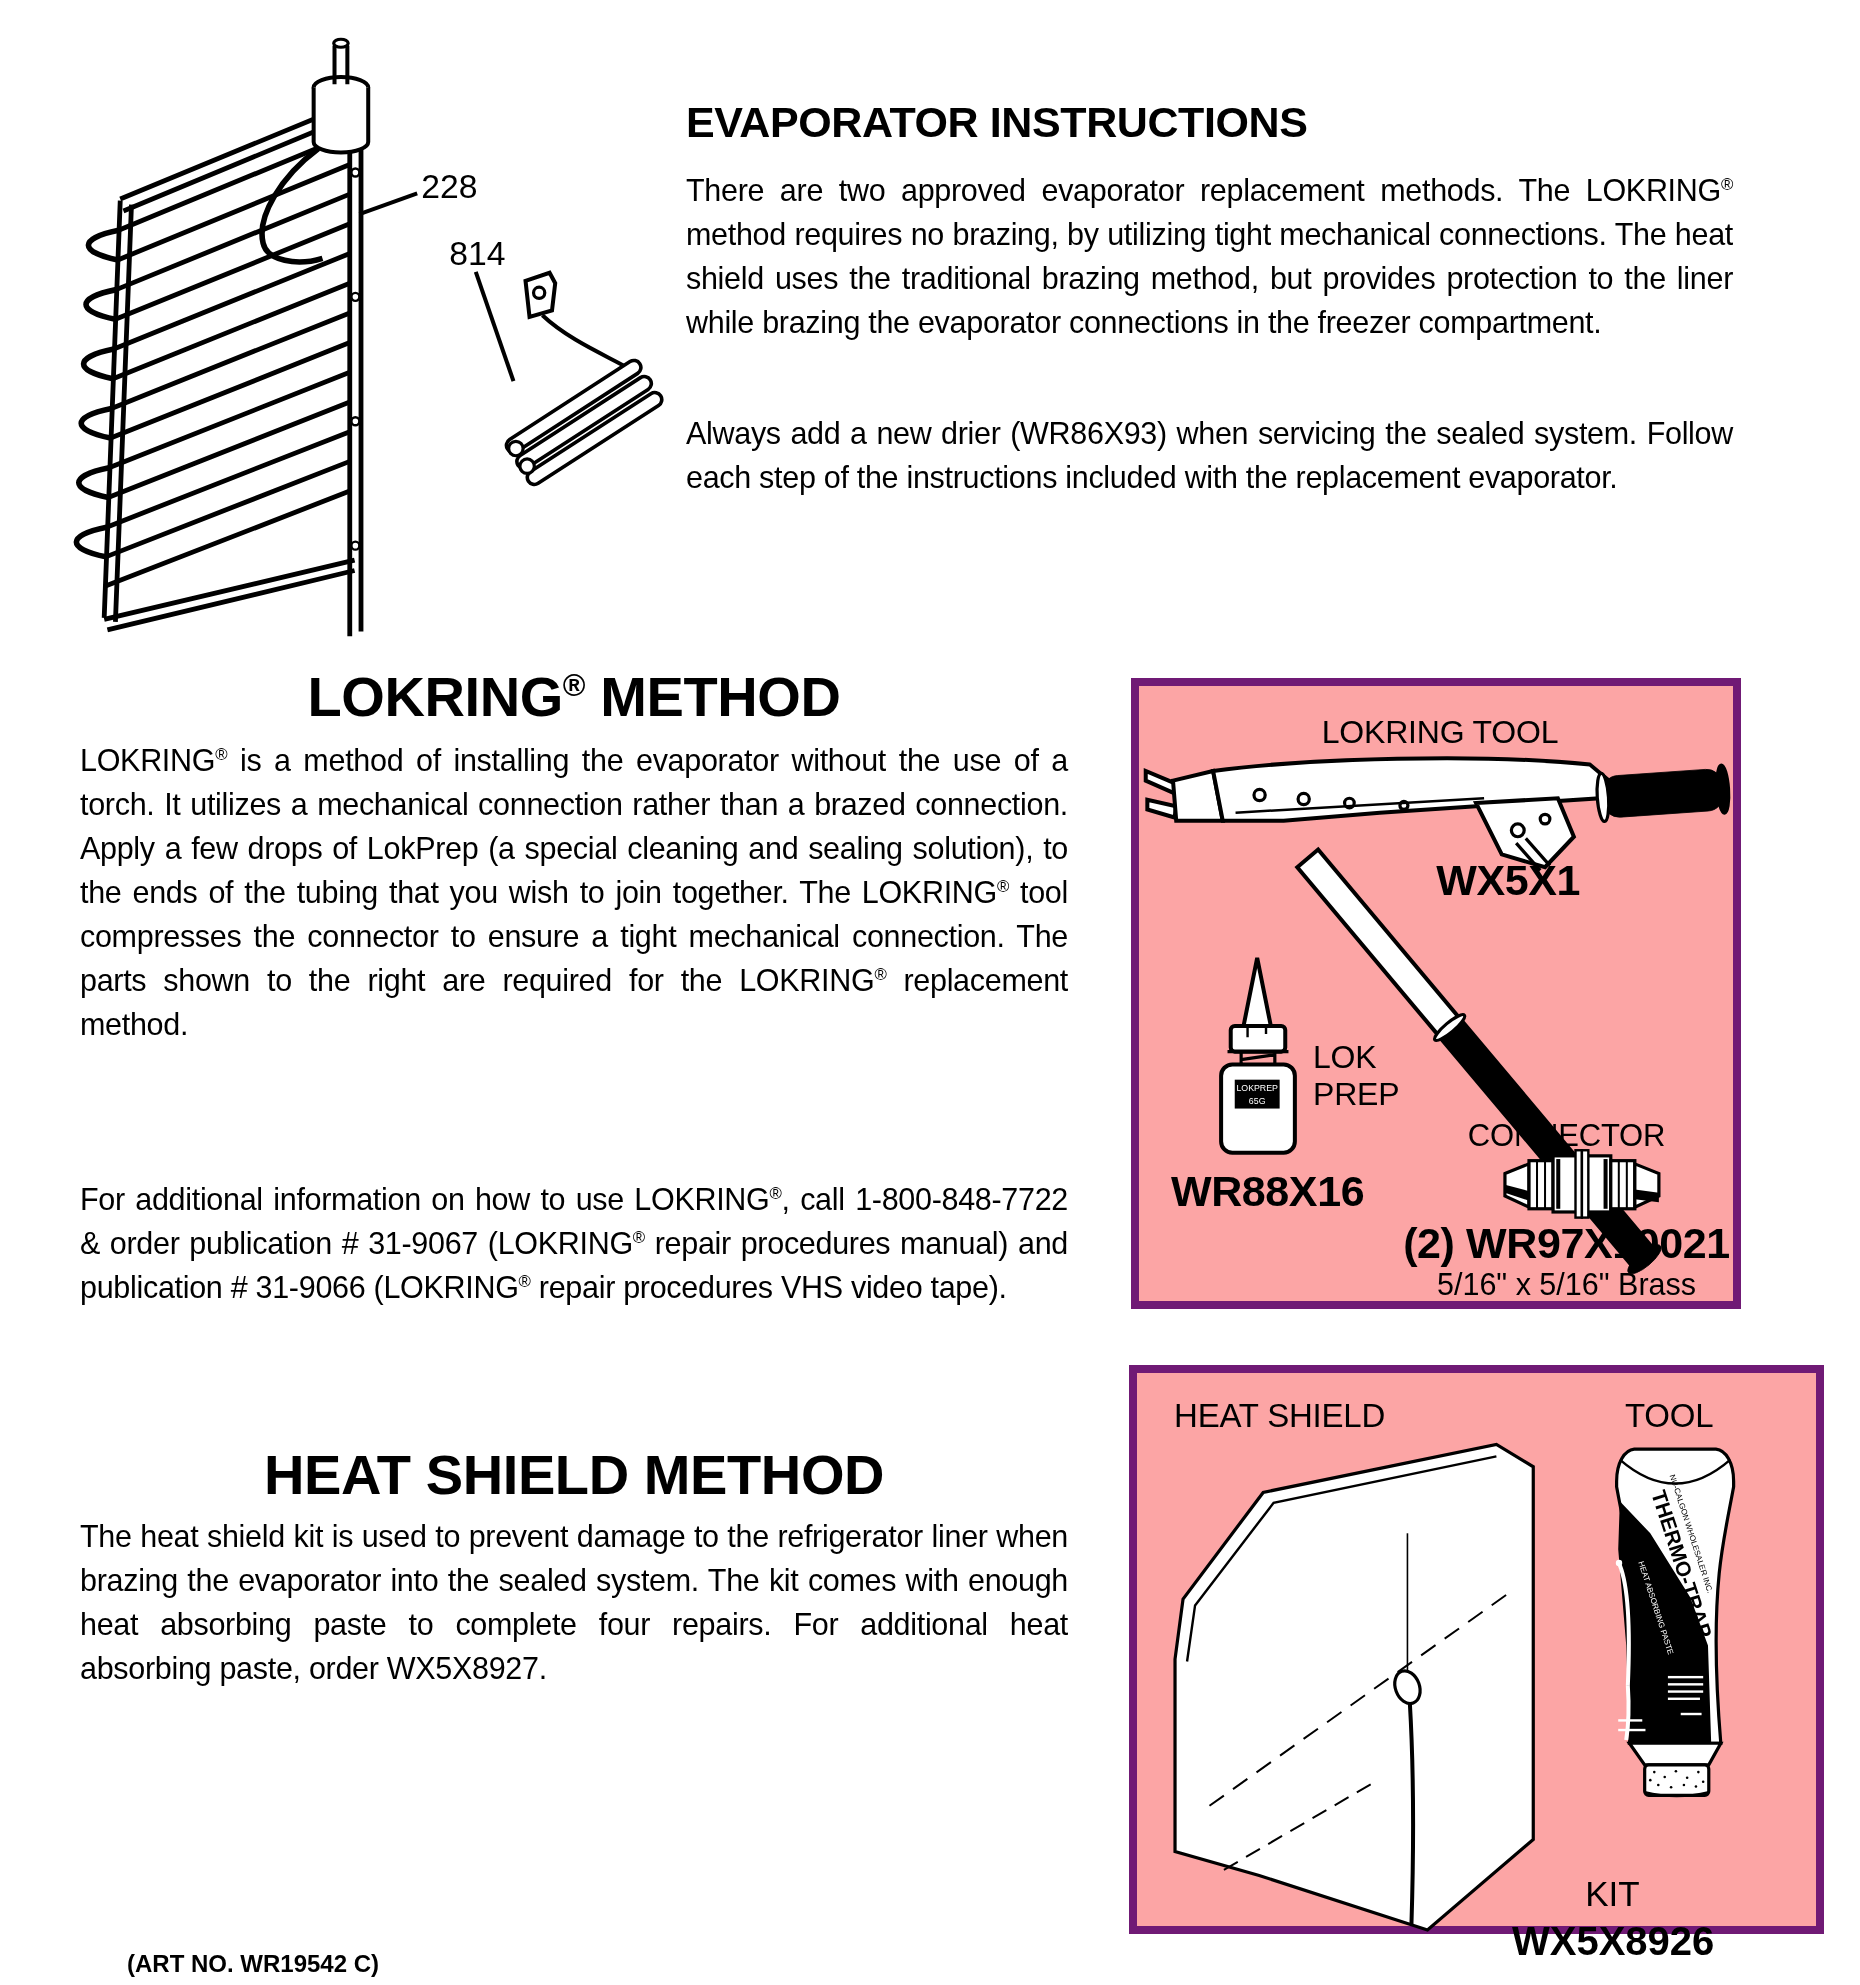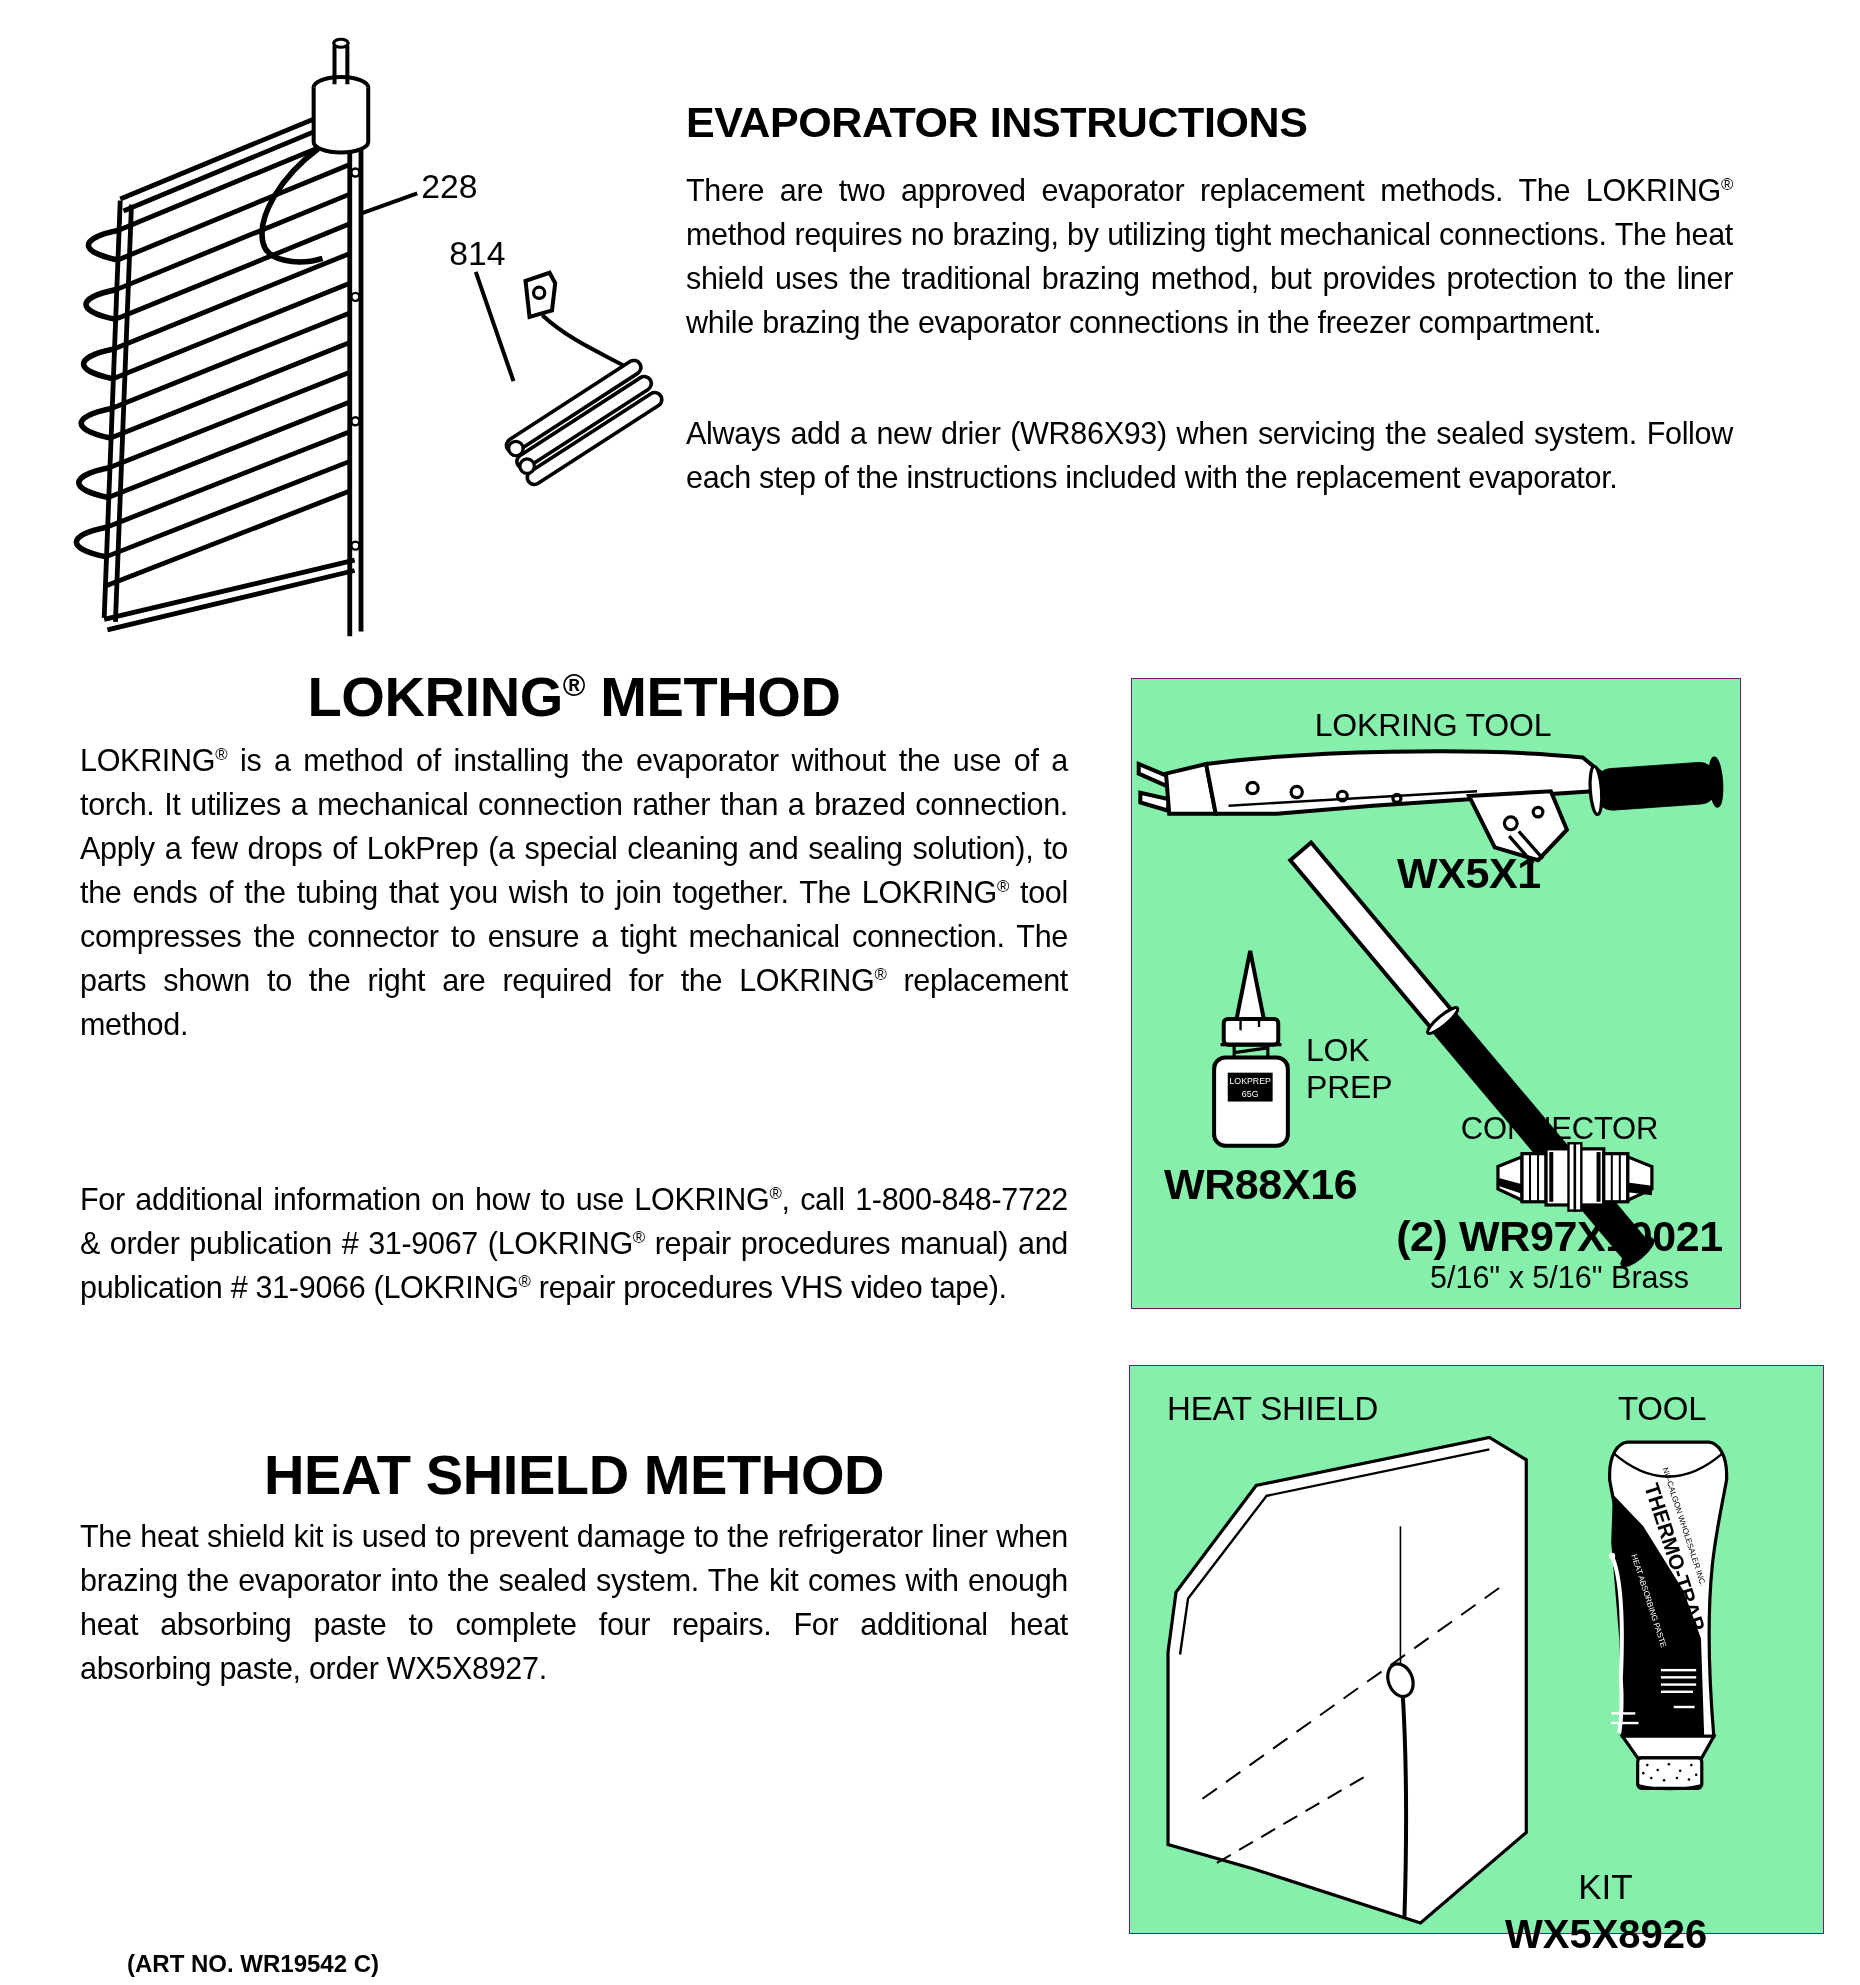--- a/index.html
+++ b/index.html
@@ -3,21 +3,21 @@
 <meta charset="utf-8">
 <style>
   html,body{margin:0;padding:0;background:#fff;width:1861px;height:1985px;overflow:hidden;}
   .page{position:relative;width:1861px;height:1985px;background:#fff;color:#000;
         font-family:"Liberation Sans","DejaVu Sans",sans-serif;}
   .abs{position:absolute;}
   .para{font-size:30.5px;line-height:44px;letter-spacing:-0.3px;text-align:justify;}
   .title{font-size:43px;font-weight:bold;text-align:left;letter-spacing:-0.4px;}
   .heading{font-size:56px;font-weight:bold;text-align:center;letter-spacing:-0.4px;}
   .sup{font-size:55%;vertical-align:super;line-height:0;}
-  .box{position:absolute;border:1px solid #701a75;box-sizing:border-box;background:#86efac;}
+  .box{position:absolute;border:8px solid #701a75;box-sizing:border-box;background:#fca5a5;}
   .caption{font-size:32px;letter-spacing:-0.2px;}
   .part-bold{font-size:43px;font-weight:bold;letter-spacing:-0.4px;}
   .artno{font-size:24px;font-weight:bold;letter-spacing:0px;}
   svg{display:block;}
   svg text{font-family:"Liberation Sans","DejaVu Sans",sans-serif;}
 </style>
 </head>
 <body>
 
 <div class="page">
@@ -109,21 +109,21 @@
         <ellipse cx="578" cy="134" rx="7" ry="30" fill="#fff" stroke="#000" stroke-width="4"></ellipse>
         <ellipse cx="728" cy="134" rx="7" ry="30" fill="#000" stroke="#000" stroke-width="4"></ellipse>
       </g>
 
       <path stroke-width="5" fill="#fff" d="M197,226 L223,204 L400,415 L374,437 Z"></path>
       <path stroke-width="5" fill="#000" stroke="#000" d="M374,437 L400,415 L643,704 L617,726 Z"></path>
       <ellipse transform="rotate(50 630 715)" cx="630" cy="715" rx="9" ry="26" fill="#000" stroke="#000"></ellipse>
       <ellipse transform="rotate(50 387 426)" cx="387" cy="426" rx="6" ry="24" fill="#fff" stroke="#000" stroke-width="4"></ellipse>
     </svg>
 
-    <div class="abs part-bold" style="left:265px;top:170px;width:176px;text-align:left;">WX5X1</div>
+    <div class="abs part-bold" style="left:265px;top:170px;width:176px;text-align:right;">WX5X1</div>
 
     <svg class="abs" style="left:0;top:0;" width="602" height="623" viewBox="0 0 750 777" fill="none" stroke="#000">
       <path stroke-width="5" fill="#fff" d="M147,339 L130,424 L164,424 Z"></path>
       <rect x="114" y="424" width="68" height="32" rx="5" stroke-width="5" fill="#fff"></rect>
       <path stroke-width="3" d="M135,424 v14 M158,424 v10"></path>
       <path stroke-width="4" d="M110,456 L186,456"></path>
       <path stroke-width="4" d="M127,456 V472 M169,456 V472 M127,466 L169,460"></path>
       <rect x="102" y="472" width="92" height="110" rx="14" stroke-width="5" fill="#fff"></rect>
       <rect x="119" y="491" width="56" height="36" fill="#000" stroke="none"></rect>
       <text x="147" y="505" font-size="11" text-anchor="middle" fill="#fff" stroke="none">LOKPREP</text>

